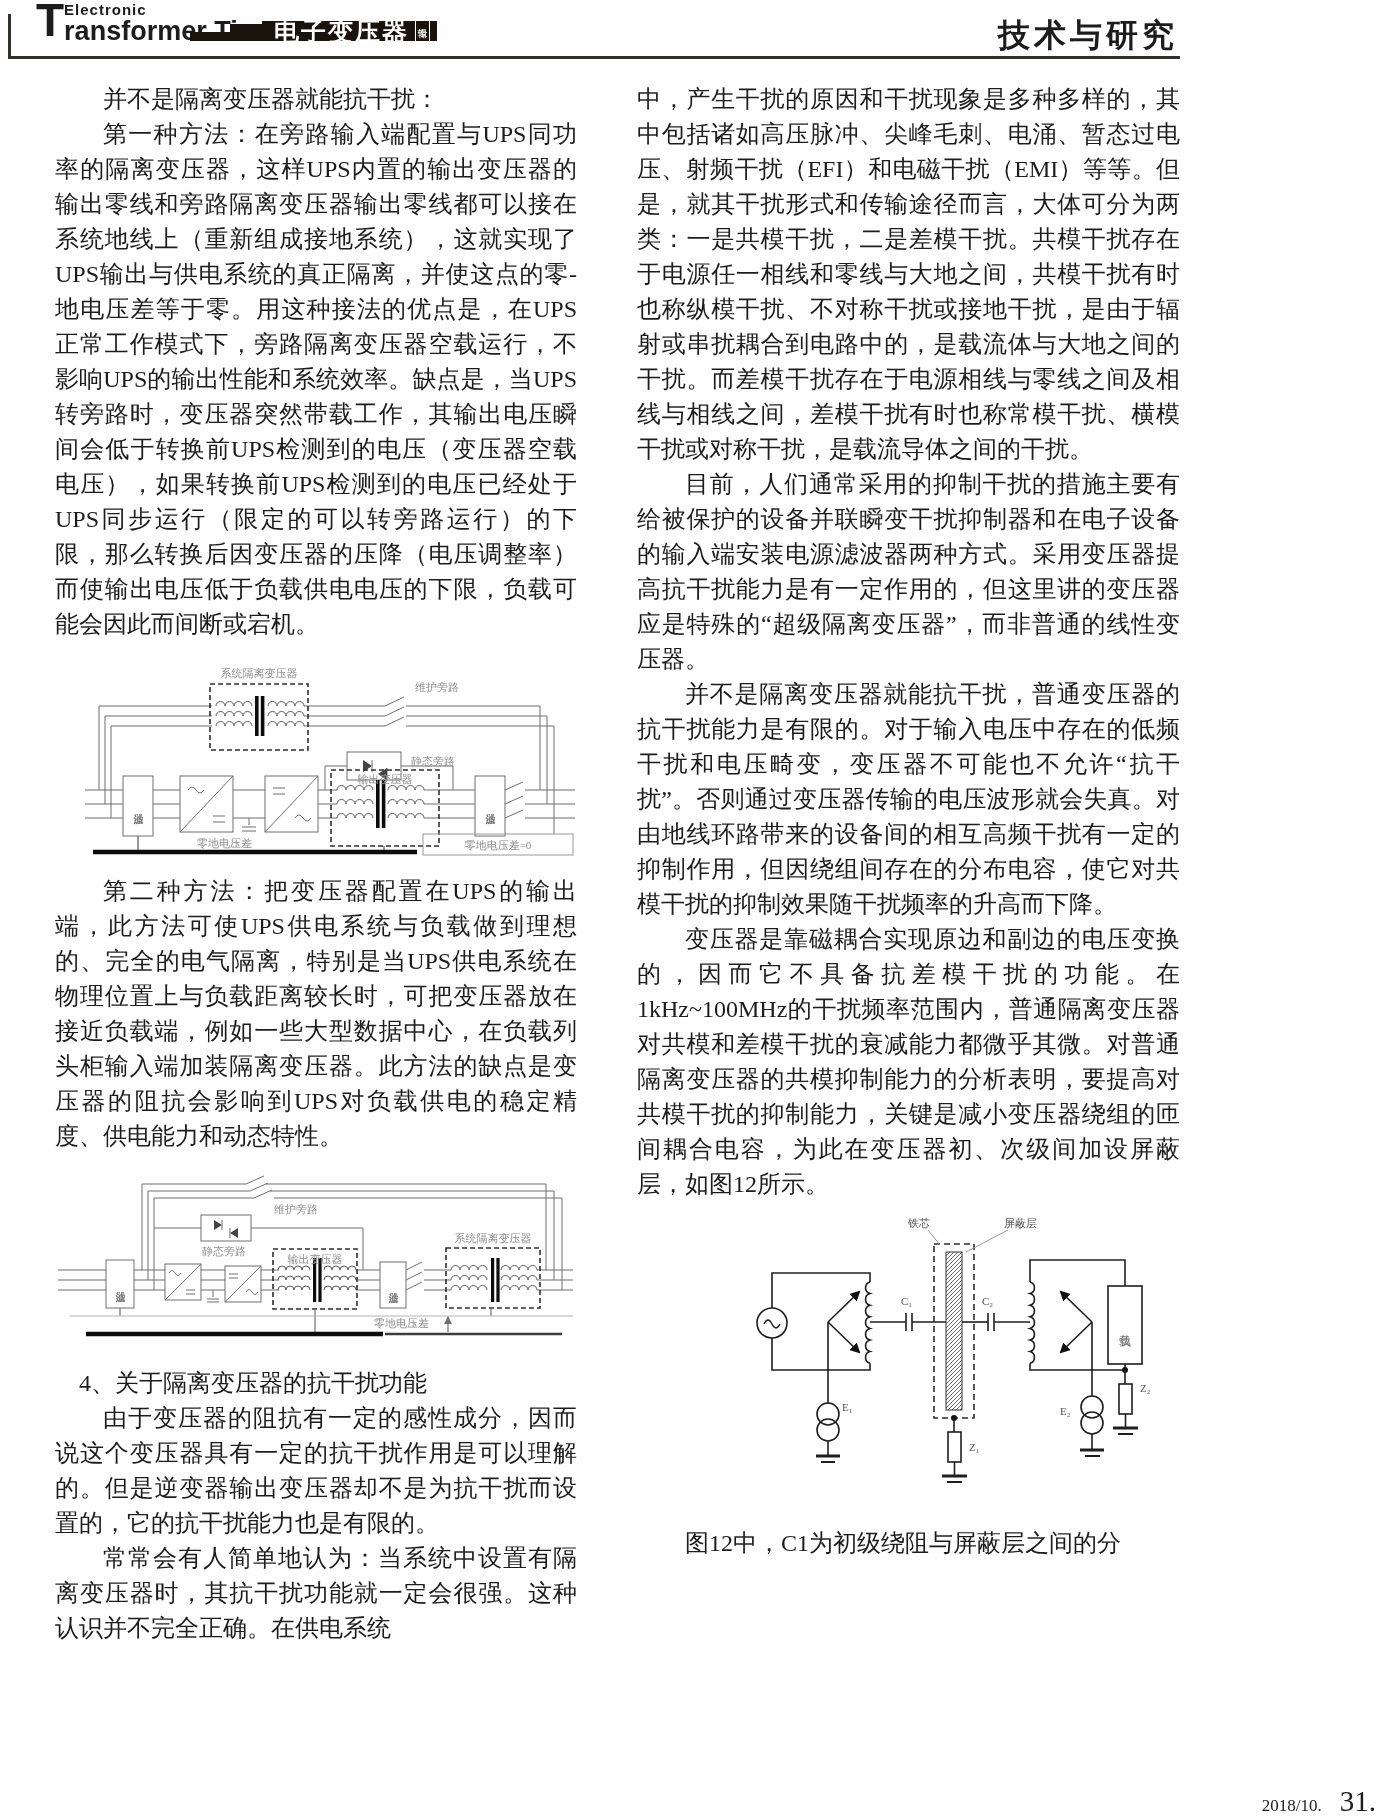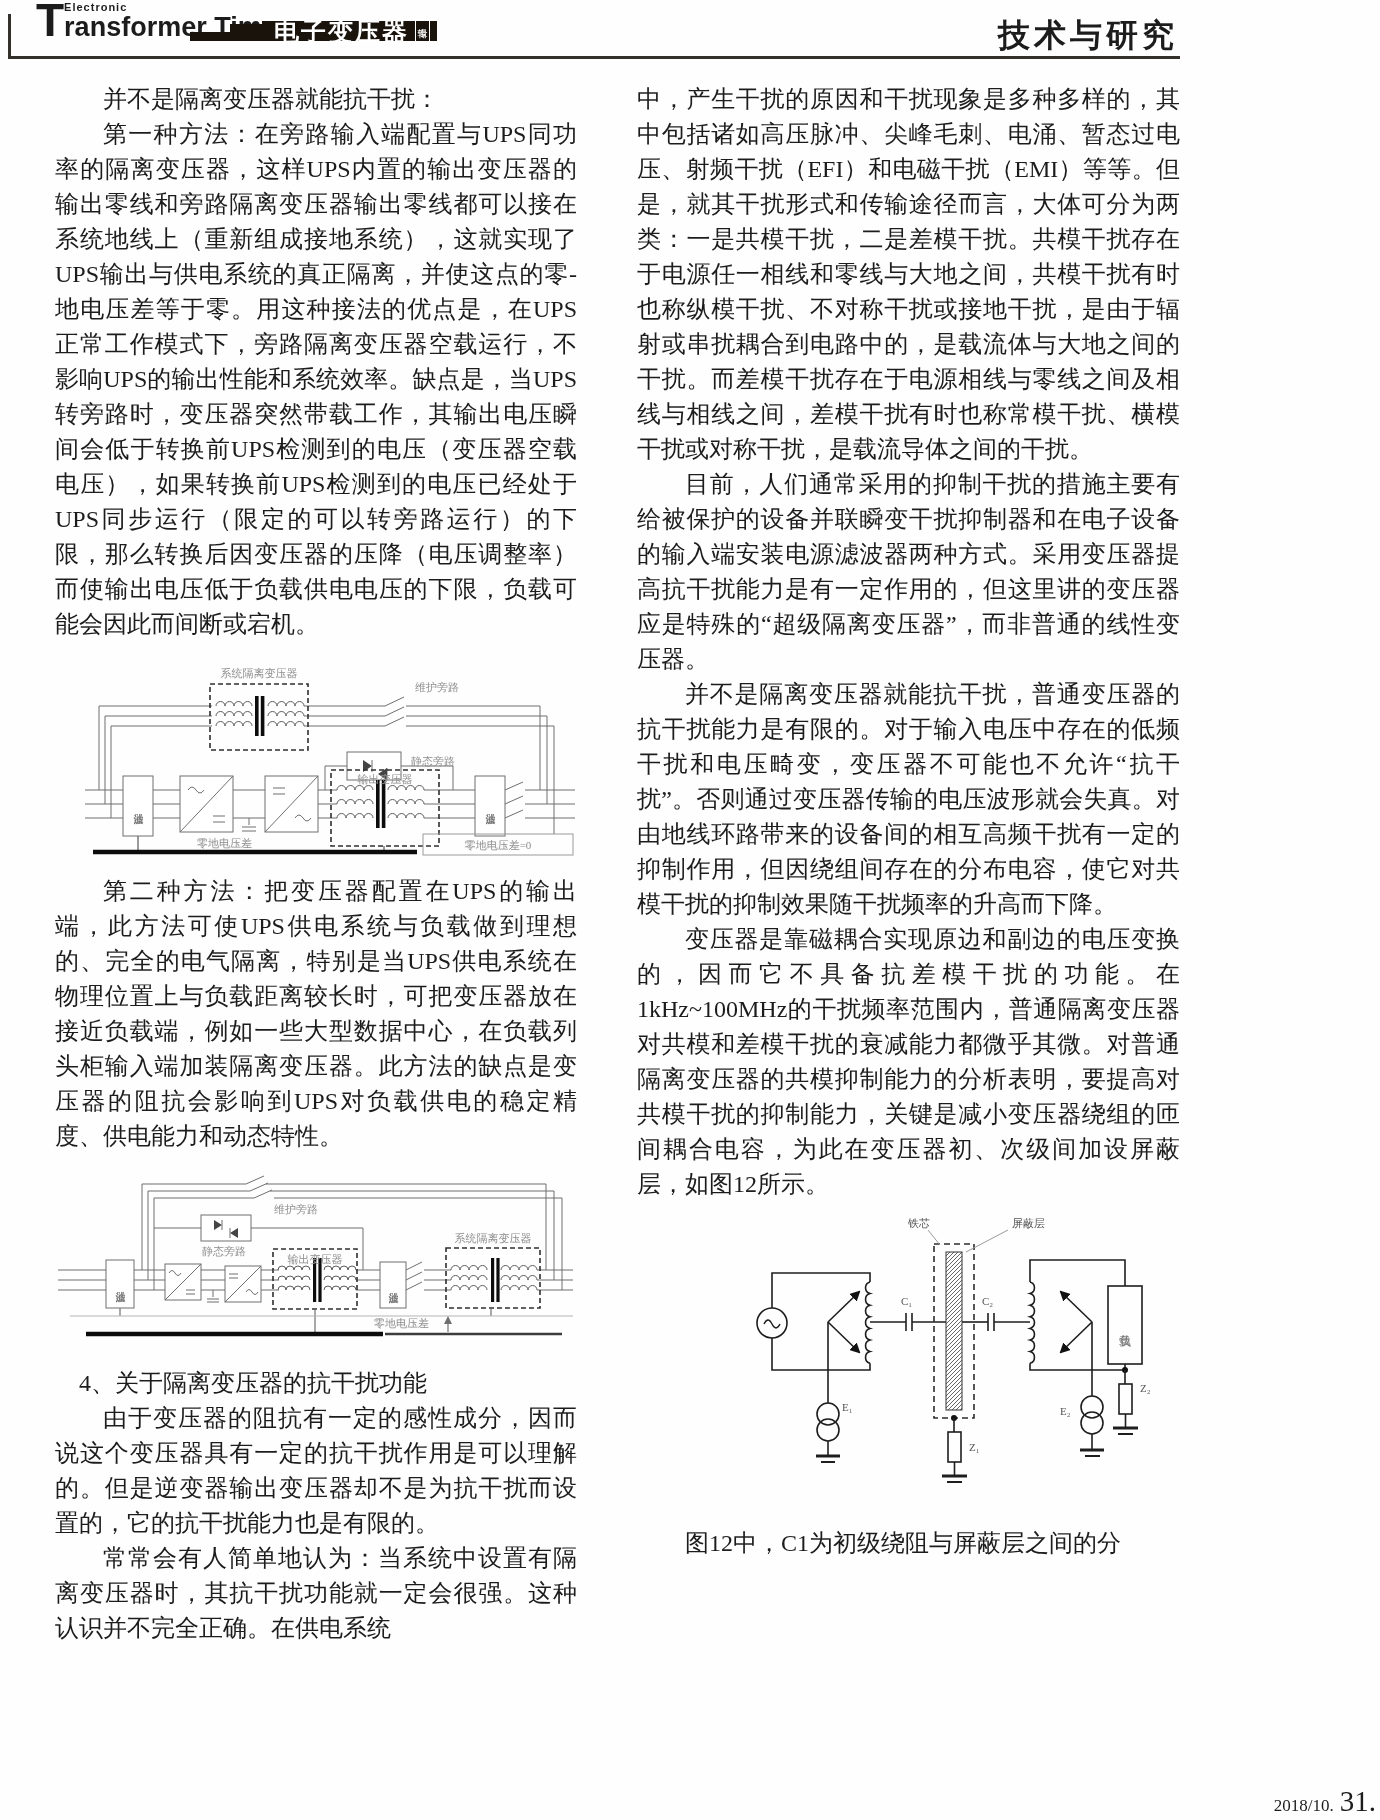--- a/index.html
+++ b/index.html
@@ -5,21 +5,21 @@
   html,body{margin:0;padding:0;background:#e8e8e8;}
   .page{position:relative;width:1380px;height:1820px;background:#fefefe;overflow:hidden;
         font-family:"Liberation Serif","DejaVu Serif",serif;color:#1c1c1c;}
 
   
   .vline{position:absolute;left:8px;top:14px;width:3px;height:45px;background:#33302c;}
   .hline{position:absolute;left:8px;top:56px;width:1172px;height:3px;background:#33302c;}
   .logo{position:absolute;left:36px;top:2px;display:flex;align-items:flex-start;}
   .logo-t{font-family:"Liberation Sans","DejaVu Sans",sans-serif;font-weight:bold;font-size:46px;line-height:0.82;letter-spacing:-1px;}
   .logo-right{display:flex;flex-direction:column;margin-left:1px;}
-  .logo-small{font-family:"Liberation Sans","DejaVu Sans",sans-serif;font-weight:bold;font-size:11px;letter-spacing:1px;line-height:1;}
+  .logo-small{font-family:"Liberation Sans","DejaVu Sans",sans-serif;font-weight:bold;font-size:15px;letter-spacing:1px;line-height:1;}
   .logo-main-row{display:flex;align-items:center;gap:8px;}
   .logo-main{font-family:"Liberation Sans","DejaVu Sans",sans-serif;font-weight:bold;font-size:27px;line-height:1.05;letter-spacing:0px;}
   .logo-dash{font-family:"Liberation Sans",sans-serif;font-weight:bold;font-size:27px;line-height:1;}
   .banner{position:absolute;left:190px;top:21px;display:flex;align-items:flex-end;}
   .step1{width:40px;height:9px;background:#19130c;}
   .step2{width:32px;height:17px;background:#19130c;}
   .banner-main{height:20px;background:#19130c;color:#fff;display:flex;align-items:center;padding:0 7px 0 12px;gap:6px;}
   .banner-title{font-family:"Liberation Sans","DejaVu Sans",sans-serif;font-weight:bold;font-size:25px;letter-spacing:2px;white-space:nowrap;}
   .banner-badge{writing-mode:vertical-rl;text-orientation:upright;font-size:10px;line-height:1.1;
                 border:1px solid #fff;padding:1px;height:22px;font-family:"Liberation Sans",sans-serif;}
@@ -40,21 +40,21 @@
   .d2{width:515px;height:186px;margin:16px 0 10px 3px;}
   .d3{width:445px;height:300px;margin:16px 0 8px 83px;}
   .diagram svg{display:block;}
   .dl{position:absolute;font-family:Liberation Serif, serif;font-size:11px;
       color:#8e8e8e;line-height:1;white-space:nowrap;}
   .dl.c{transform:translateX(-50%);}
   .dl.v{writing-mode:vertical-rl;text-orientation:upright;transform:translate(-50%,-50%);font-size:10px;color:#777;}
   .dl.dark{color:#555;}
 
   
-  .footer{position:absolute;right:4px;bottom:2px;display:flex;align-items:baseline;gap:6px;}
+  .footer{position:absolute;right:4px;bottom:2px;display:flex;align-items:baseline;gap:18px;}
   .footer-date{font-size:17px;}
   .footer-page{font-size:29px;}
 </style>
 </head>
 <body>
 
 <div class="page">
 
   <div class="vline"></div>
   <div class="hline"></div>
@@ -308,21 +308,21 @@
             <path d="M405 152 V166"></path>
             <rect x="399" y="166" width="13" height="30"></rect>
             <path d="M405.5 196 V210"></path>
             <path d="M393 210 H418" stroke-width="3"></path>
             <path d="M398 216 H413" stroke-width="2"></path>
           </g>
           <path d="M208 12 L220 27 M288 12 L246 34" stroke="#9a9a9a" stroke-width="1"></path>
         </g>
       </svg>
       <span class="dl dark" style="left:188px;top:0px;">铁芯</span>
-      <span class="dl dark" style="left:292px;top:0px;">屏蔽层</span>
+      <span class="dl dark" style="left:284px;top:0px;">屏蔽层</span>
       <span class="dl dark" style="left:181px;top:78px;">C₁</span>
       <span class="dl dark" style="left:262px;top:78px;">C₂</span>
       <span class="dl dark" style="left:78px;top:184px;padding-left:44px;">E₁</span>
       <span class="dl dark" style="left:340px;top:188px;">E₂</span>
       <span class="dl dark" style="left:249px;top:224px;">Z₁</span>
       <span class="dl dark" style="left:420px;top:165px;">Z₂</span>
       <span class="dl v" style="left:405px;top:107px;font-size:12px;">负载</span>
     </div>
 
     <p>图12中，C1为初级绕阻与屏蔽层之间的分</p>

